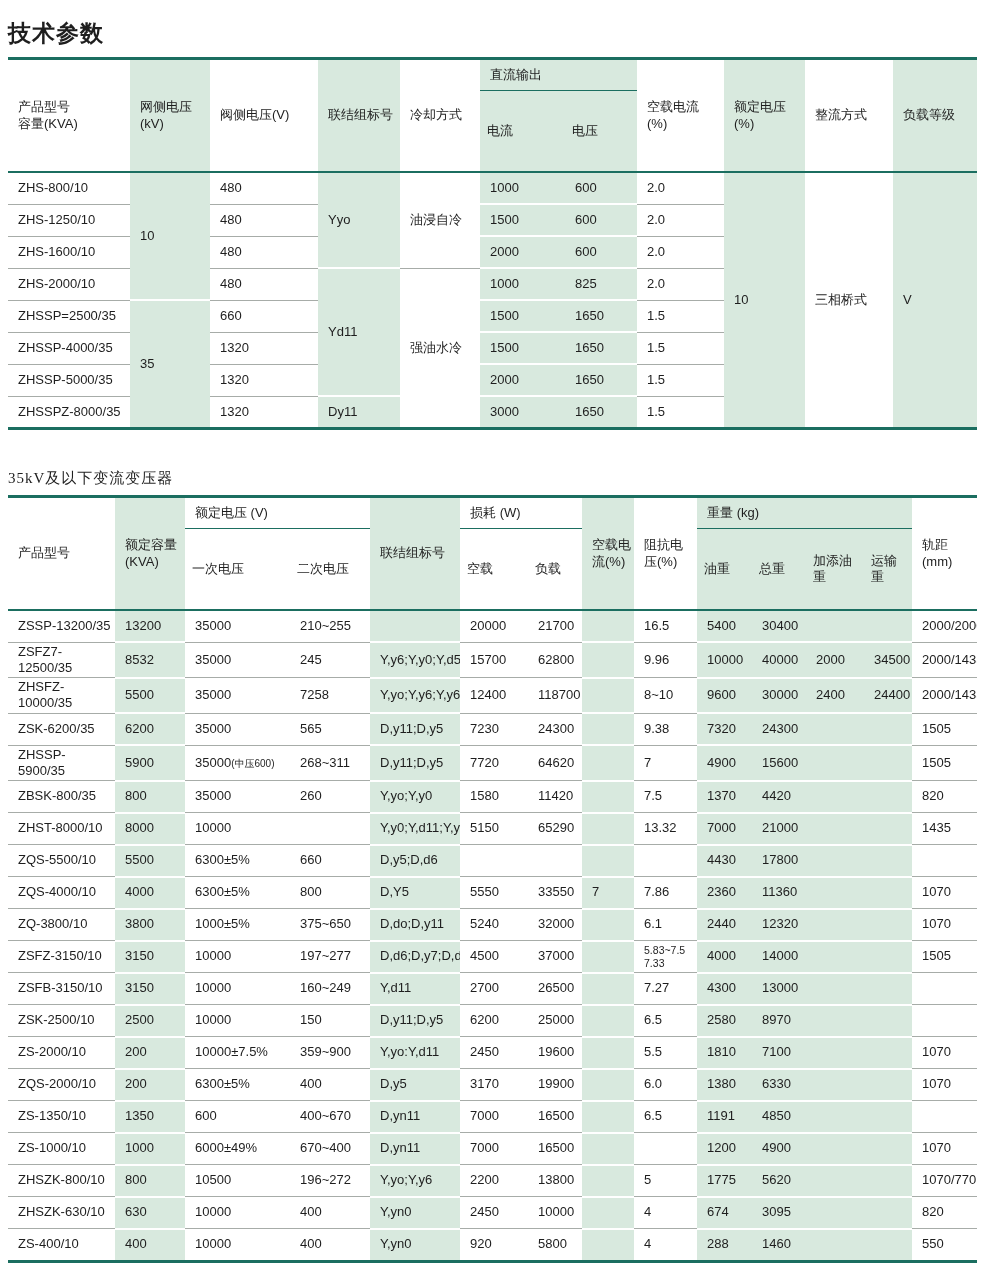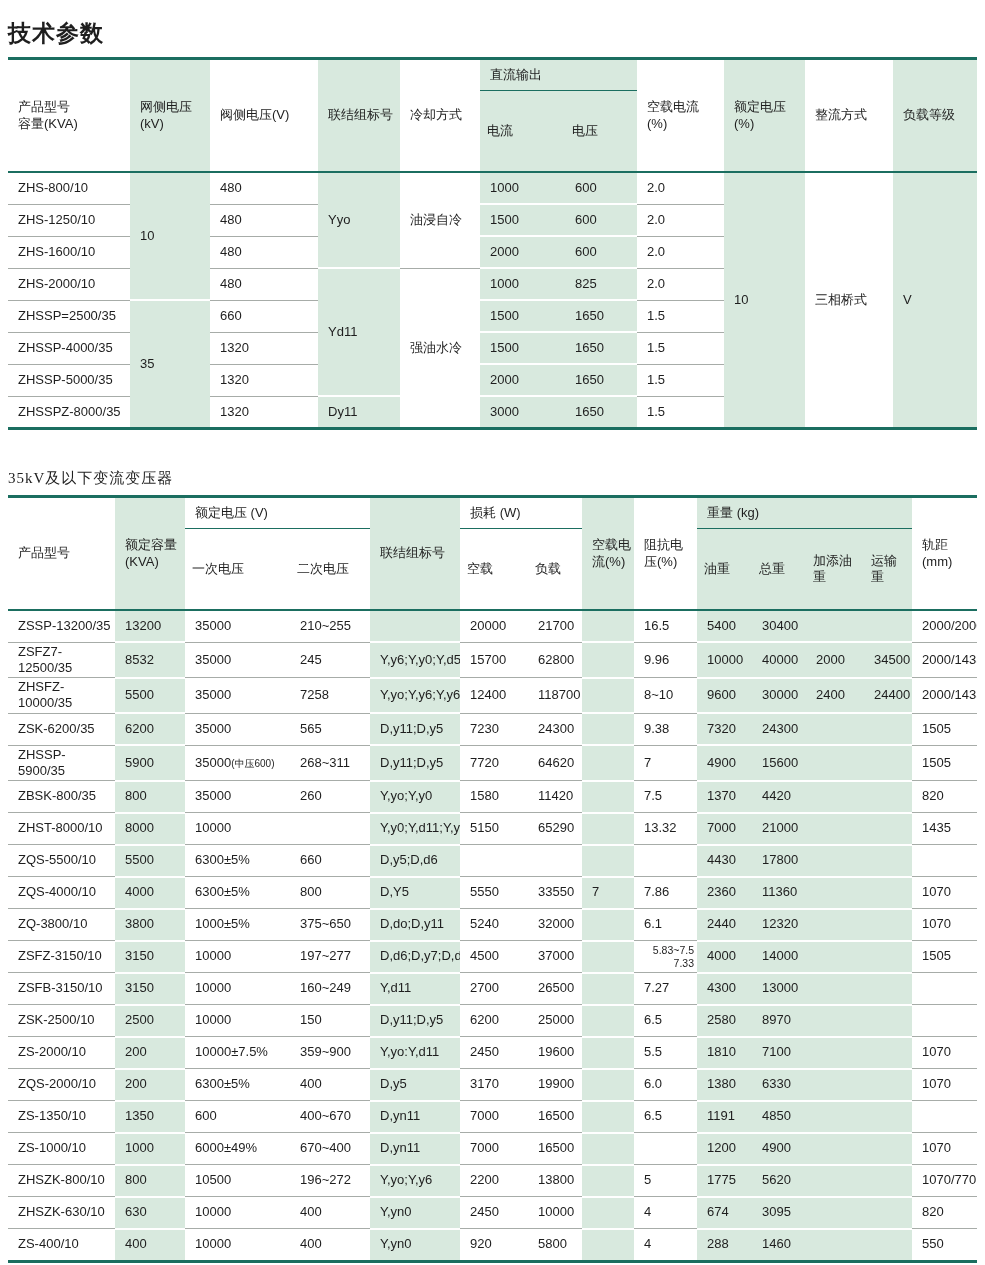--- a/index.html
+++ b/index.html
@@ -41,21 +41,21 @@
   .pre{white-space:pre-line;}
   .nb{border-bottom:none;}
   tbody td{height:28px;}
   thead tr.subrow th{height:78px;padding-left:7px;}
   tbody tr:last-child td{border-bottom:none;margin-top:25px;}
   .padS{padding-left:4px;}
   .ctr{padding-left:26px;}
   td.sm{font-size:9.5px;letter-spacing:0;padding-left:6px;}
   span.tiny{font-size:10px;}
   td.c-conn{font-size:12.5px;}
-  td.c-imp.sm{font-size:10.5px;line-height:1.15;text-align:right;}
+  td.c-imp.sm{font-size:10.5px;line-height:1.15;}
 </style>
 </head>
 <body>
 
 <div class="page">
 
   <h1 class="doc-title">技术参数</h1>
 
   <table class="t">
     <colgroup>

